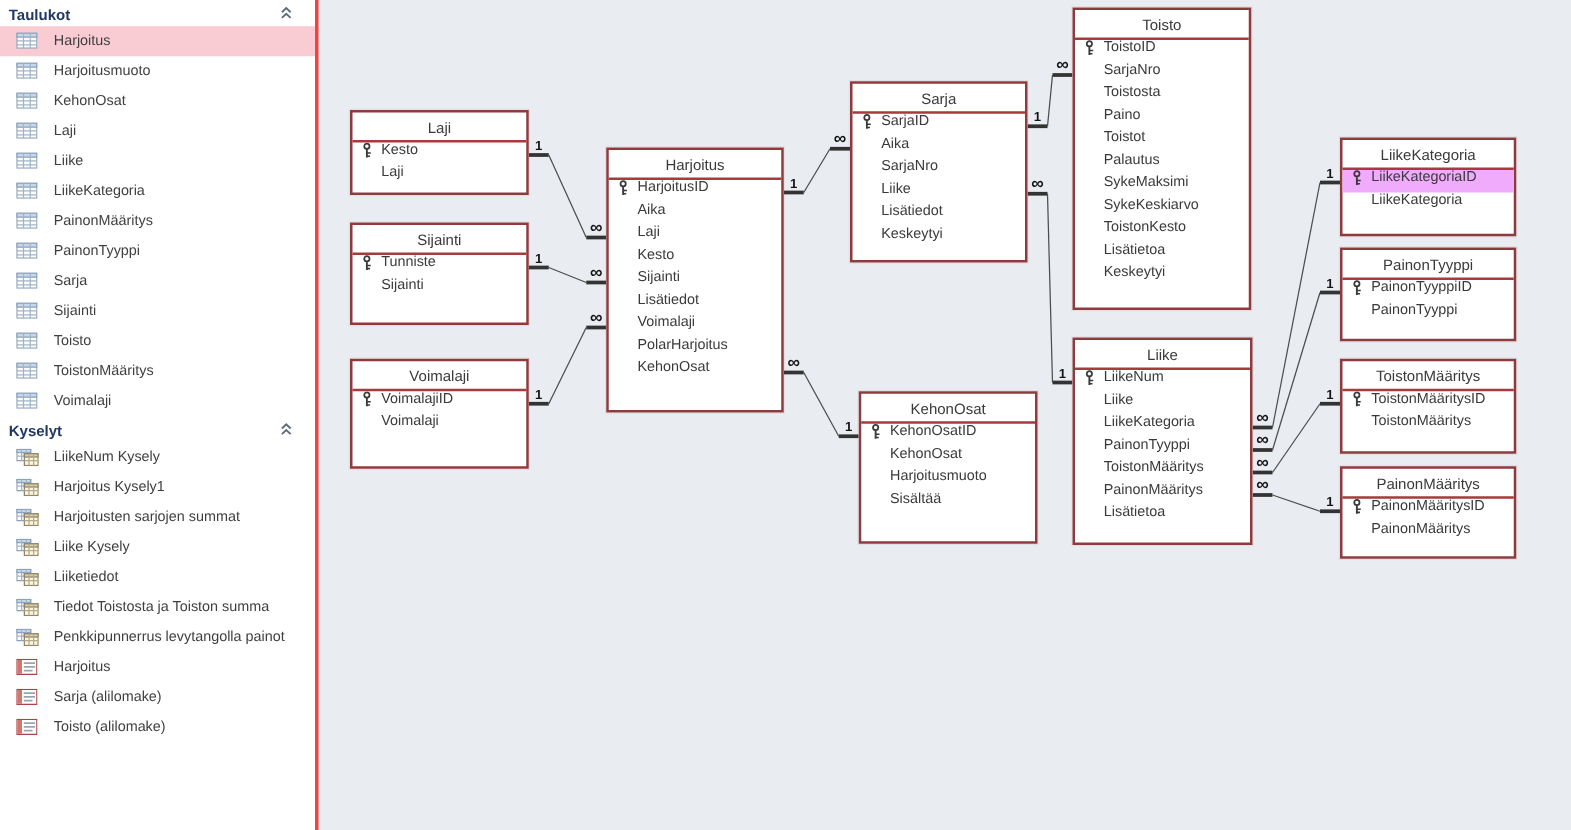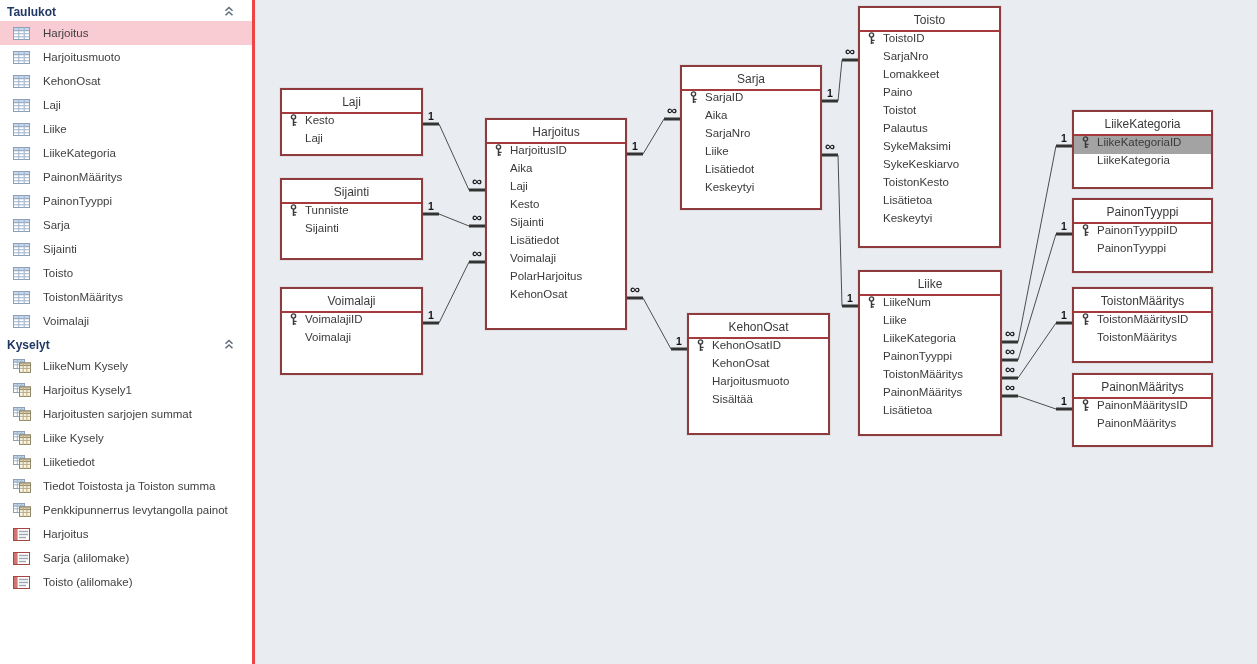--- a/index.html
+++ b/index.html
@@ -21,21 +21,21 @@
 
   
   .canvas { position:relative; width:1002px; height:664px; background:#e9edf2; flex:1 1 auto; }
   #relsvg { position:absolute; left:0; top:0; width:1002px; height:664px; }
   .entity { position:absolute; background:#ffffff; border:2px solid #8e3b3e;
             box-shadow:0 0 0 1px rgba(142,59,62,0.08); cursor:move; }
   .entity-title { height:24px; line-height:24px; text-align:center; font-size:12px;
                   color:#3a3a3a; border-bottom:2px solid #a63a3c; }
   .field { height:18px; display:flex; align-items:flex-start; padding-left:7px;
            font-size:11.5px; color:#3a3a3a; white-space:nowrap; }
-  .field.selected { background:#a3a3a3; }
+  .field.selected { background:#f0abfc; }
   .field .keyslot { width:16px; flex:0 0 auto; display:flex; align-items:center; }
   svg text.card { font-weight:bold; fill:#141414; }
 </style>
 </head>
 <body>
 
 <div class="app">
   <aside id="sidebar" class="sidebar">
       <div class="section-header">
         <span class="sec-title">Taulukot</span>
@@ -535,21 +535,21 @@
               </svg>
             </span>
             <span>ToistoID</span>
           </div>
           <div class="field">
             <span class="keyslot"></span>
             <span>SarjaNro</span>
           </div>
           <div class="field">
             <span class="keyslot"></span>
-            <span>Lomakkeet</span>
+            <span>Toistosta</span>
           </div>
           <div class="field">
             <span class="keyslot"></span>
             <span>Paino</span>
           </div>
           <div class="field">
             <span class="keyslot"></span>
             <span>Toistot</span>
           </div>
           <div class="field">

